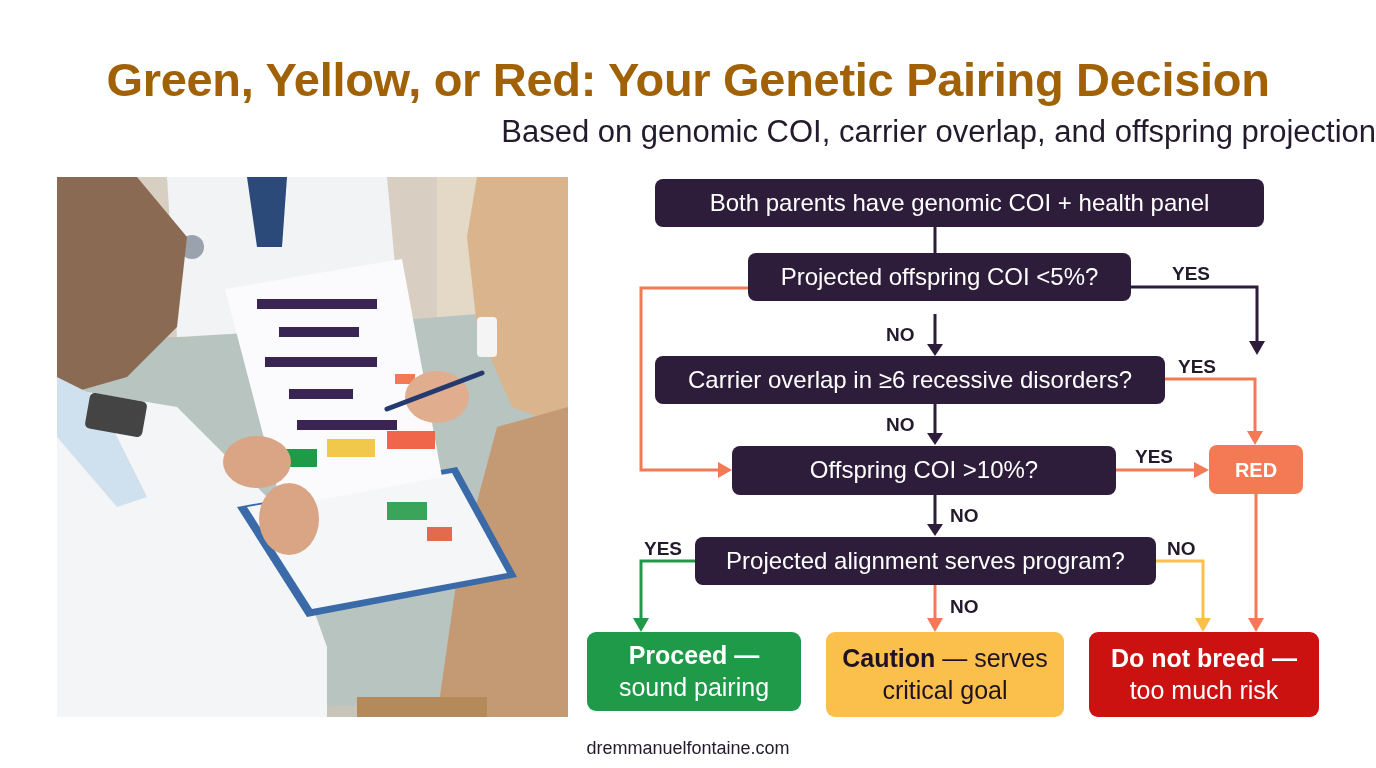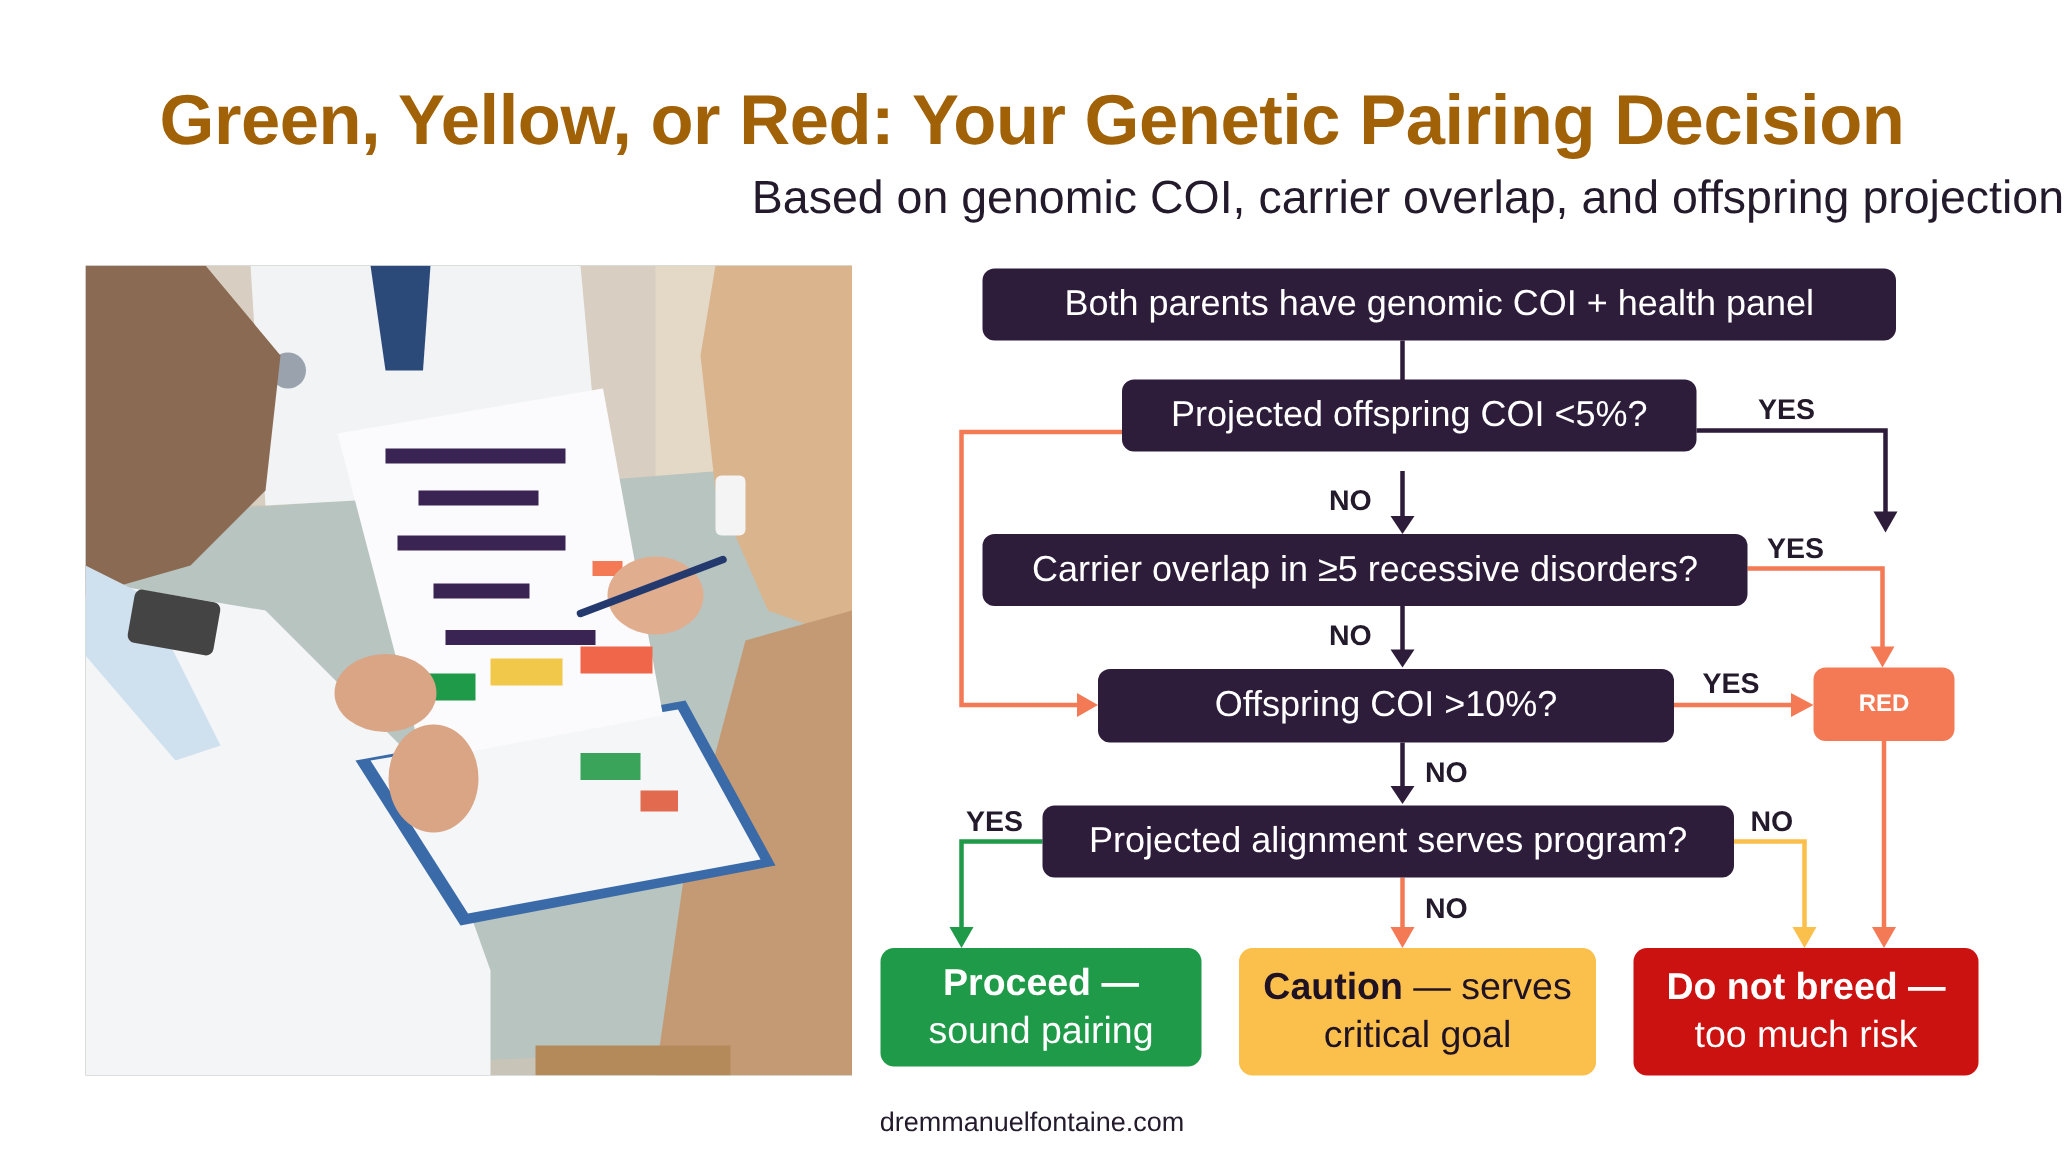--- a/index.html
+++ b/index.html
@@ -27,21 +27,21 @@
     overflow: hidden; background: #b9c3bd;
   }
   .photo svg { display: block; }
   
   .node {
     position: absolute; box-sizing: border-box; border-radius: 8px;
     display: flex; align-items: center; justify-content: center; text-align: center;
     font-size: 24px; line-height: 1.2;
   }
   .q { background: #2e1d3a; color: #ffffff; }
-  .red-node { background: #f47a55; color: #ffffff; font-weight: 700; font-size: 16px; }
+  .red-node { background: #f47a55; color: #ffffff; font-weight: 700; font-size: 20px; }
   .out { font-size: 25px; line-height: 1.25; flex-direction: column; border-radius: 9px; }
   .out-green { background: #1e9a48; color: #ffffff; }
   .out-yellow { background: #fbbf4b; color: #1e1224; }
   .out-red { background: #cc1111; color: #ffffff; }
   .out b { font-weight: 700; }
   .lbl {
     position: absolute; font-size: 19px; font-weight: 700; color: #231a2b;
   }
   .arrows { position: absolute; left: 0; top: 0; pointer-events: none; }
 </style>
@@ -138,21 +138,21 @@
 
   <line x1="935" y1="585" x2="935" y2="620" stroke="#f47a55" stroke-width="3"></line>
   <polygon points="927,618 943,618 935,632" fill="#f47a55"></polygon>
 
   <polyline points="1156,561 1203,561 1203,620" fill="none" stroke="#fbbf4b" stroke-width="3"></polyline>
   <polygon points="1195,618 1211,618 1203,632" fill="#fbbf4b"></polygon>
 </svg>
 
 <div class="node q" style="left:655px;top:179px;width:609px;height:48px;">Both parents have genomic COI + health panel</div>
 <div class="node q" style="left:748px;top:253px;width:383px;height:48px;">Projected offspring COI &lt;5%?</div>
-<div class="node q" style="left:655px;top:356px;width:510px;height:48px;">Carrier overlap in ≥5 recessive disorders?</div>
+<div class="node q" style="left:655px;top:356px;width:510px;height:48px;">Carrier overlap in ≥6 recessive disorders?</div>
 <div class="node q" style="left:732px;top:446px;width:384px;height:49px;text-align:center;">Offspring COI &gt;10%?</div>
 <div class="node q" style="left:695px;top:537px;width:461px;height:48px;">Projected alignment serves program?</div>
 <div class="node red-node" style="left:1209px;top:445px;width:94px;height:49px;">RED</div>
 
 <div class="node out out-green" style="left:587px;top:632px;width:214px;height:79px;">
   <div><b>Proceed —</b></div>
   <div>sound pairing</div>
 </div>
 <div class="node out out-yellow" style="left:826px;top:632px;width:238px;height:85px;">
   <div><b>Caution</b><span> — serves</span></div>

